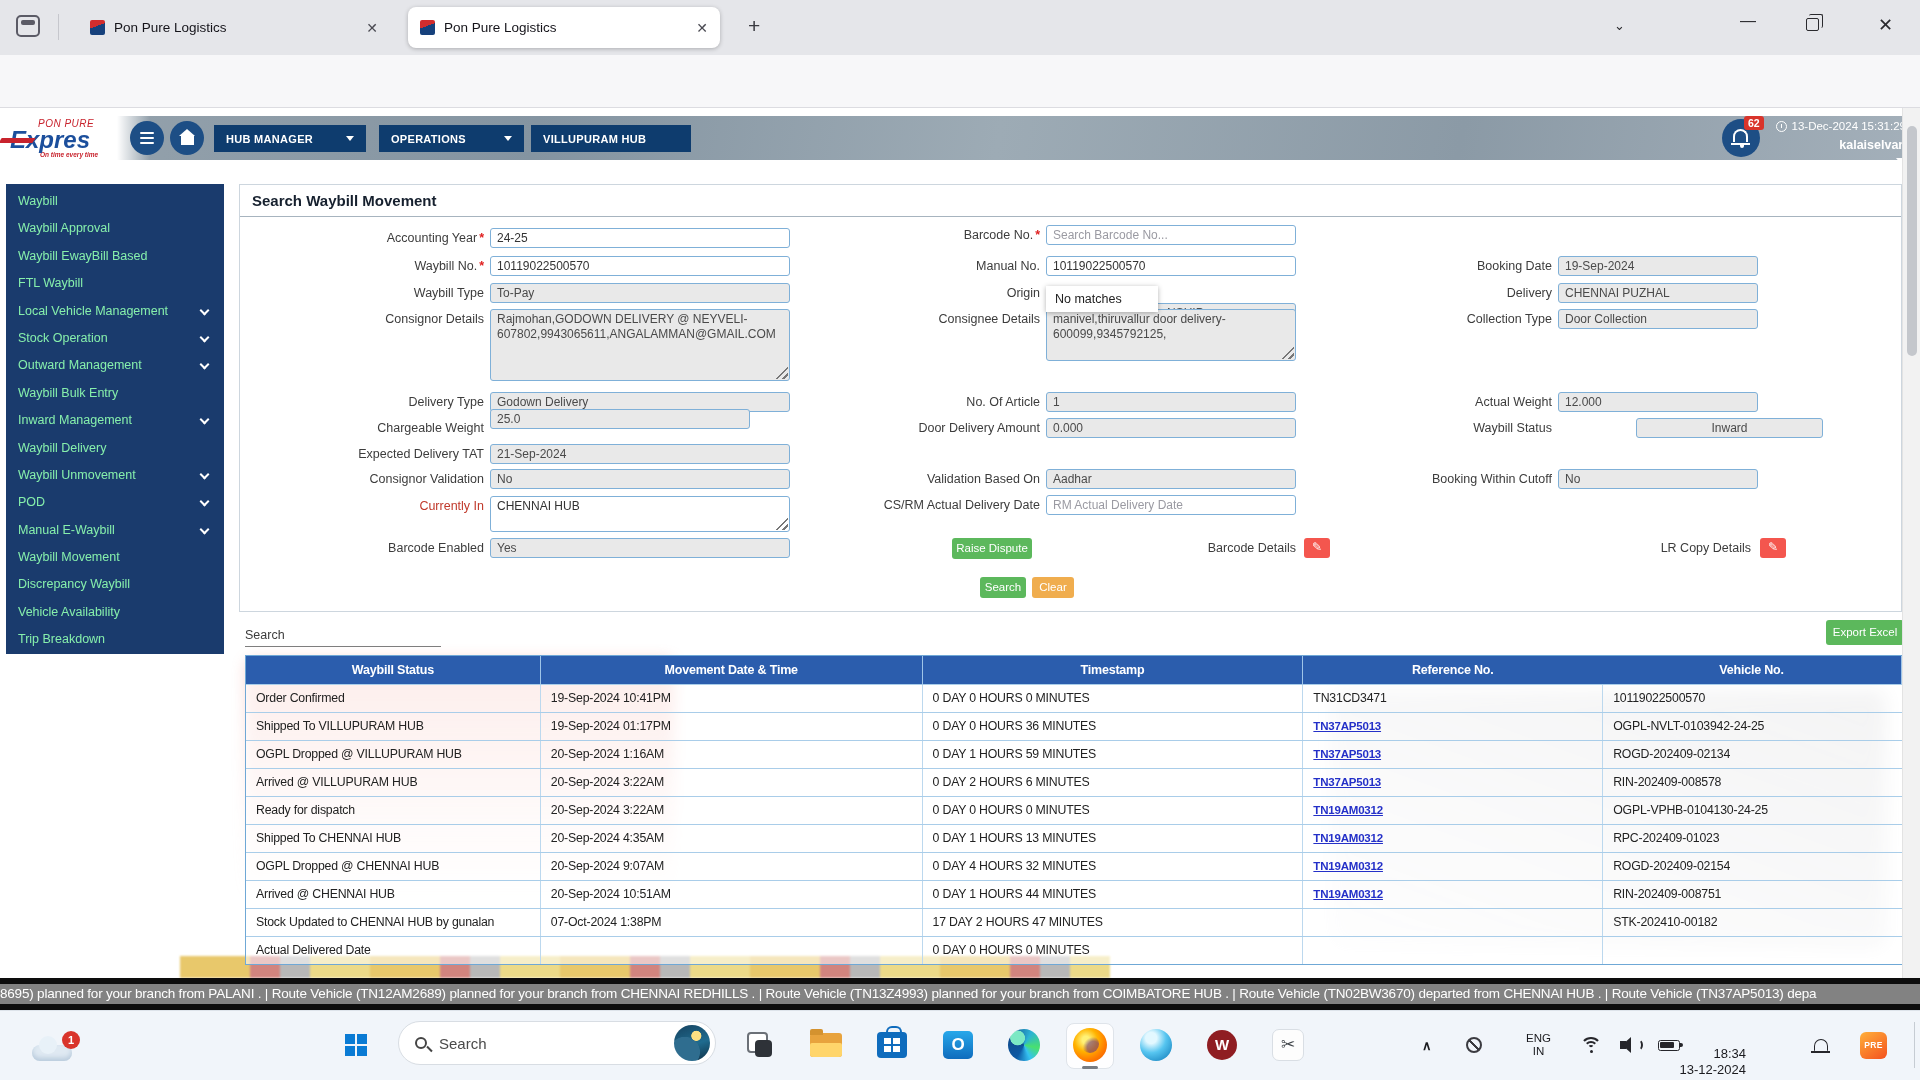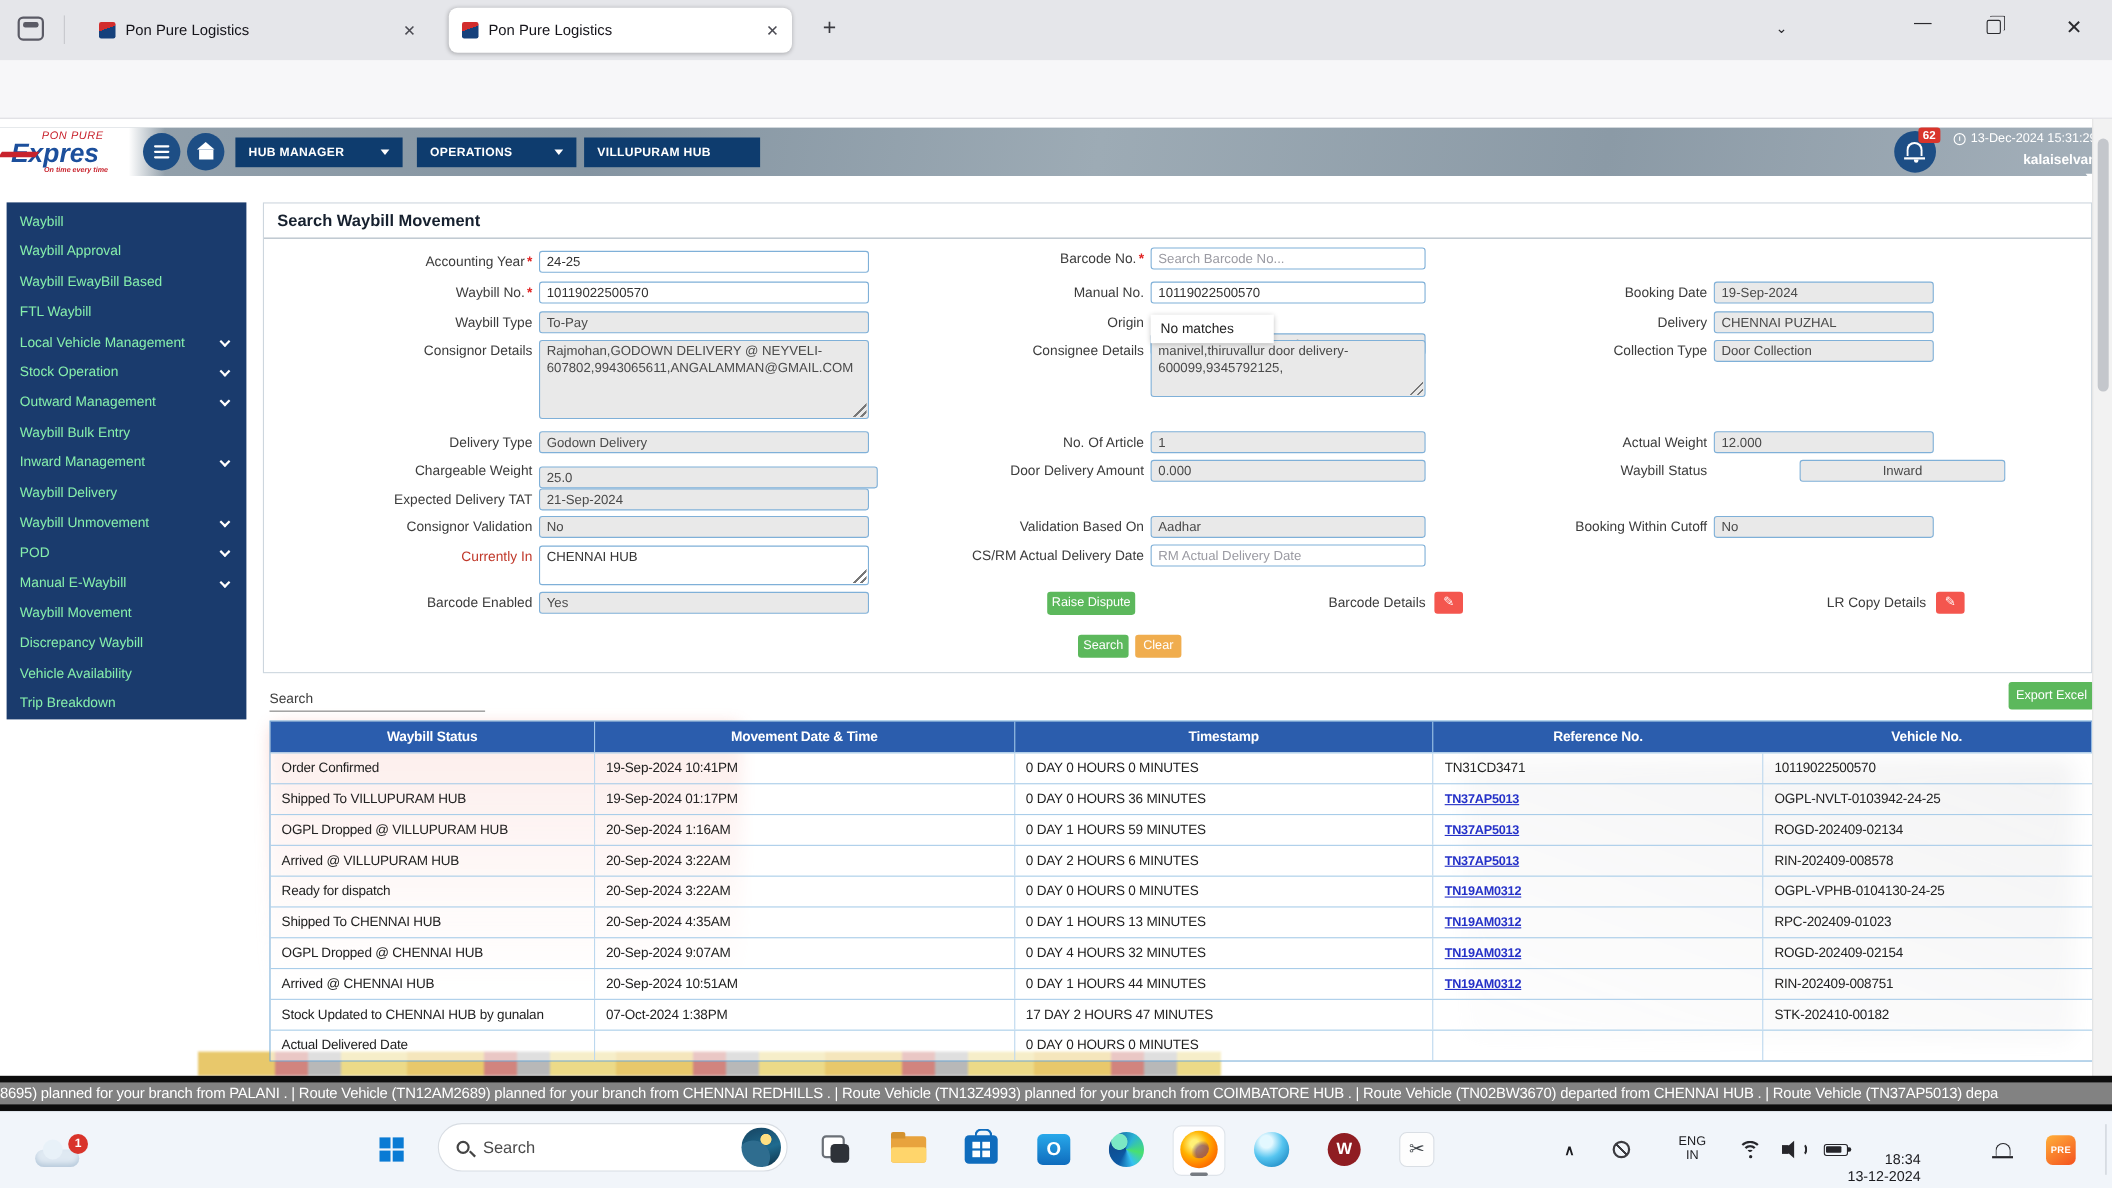--- a/index.html
+++ b/index.html
@@ -413,21 +413,21 @@
   <div class="fld" style="left:490px;top:228px;width:300px;">24-25</div>
   <div class="flabel" style="left:254px;top:259px;"><span>Waybill No.</span><span class="req">*</span></div>
   <div class="fld" style="left:490px;top:256px;width:300px;">10119022500570</div>
   <div class="flabel" style="left:254px;top:286px;">Waybill Type</div>
   <div class="fld ro" style="left:490px;top:283px;width:300px;">To-Pay</div>
   <div class="flabel" style="left:254px;top:312px;">Consignor Details</div>
   <div class="fld ro tarea" style="left:490px;top:309px;width:300px;height:72px;">Rajmohan,GODOWN DELIVERY @ NEYVELI-607802,9943065611,ANGALAMMAN@GMAIL.COM</div>
   <div class="flabel" style="left:254px;top:395px;">Delivery Type</div>
   <div class="fld ro" style="left:490px;top:392px;width:300px;">Godown Delivery</div>
   <div class="flabel" style="left:254px;top:421px;">Chargeable Weight</div>
-  <div class="fld ro" style="left:490px;top:424px;width:308px;">25.0</div>
+  <div class="fld ro" style="left:490px;top:409px;width:260px;">25.0</div>
   <div class="flabel" style="left:254px;top:447px;">Expected Delivery TAT</div>
   <div class="fld ro" style="left:490px;top:444px;width:300px;">21-Sep-2024</div>
   <div class="flabel" style="left:254px;top:472px;">Consignor Validation</div>
   <div class="fld ro" style="left:490px;top:469px;width:300px;">No</div>
   <div class="flabel red" style="left:254px;top:499px;">Currently In</div>
   <div class="fld tarea" style="left:490px;top:496px;width:300px;height:36px;">CHENNAI HUB</div>
   <div class="flabel" style="left:254px;top:541px;">Barcode Enabled</div>
   <div class="fld ro" style="left:490px;top:538px;width:300px;">Yes</div>
 
   <div class="flabel" style="left:810px;top:228px;"><span>Barcode No.</span><span class="req">*</span></div>

